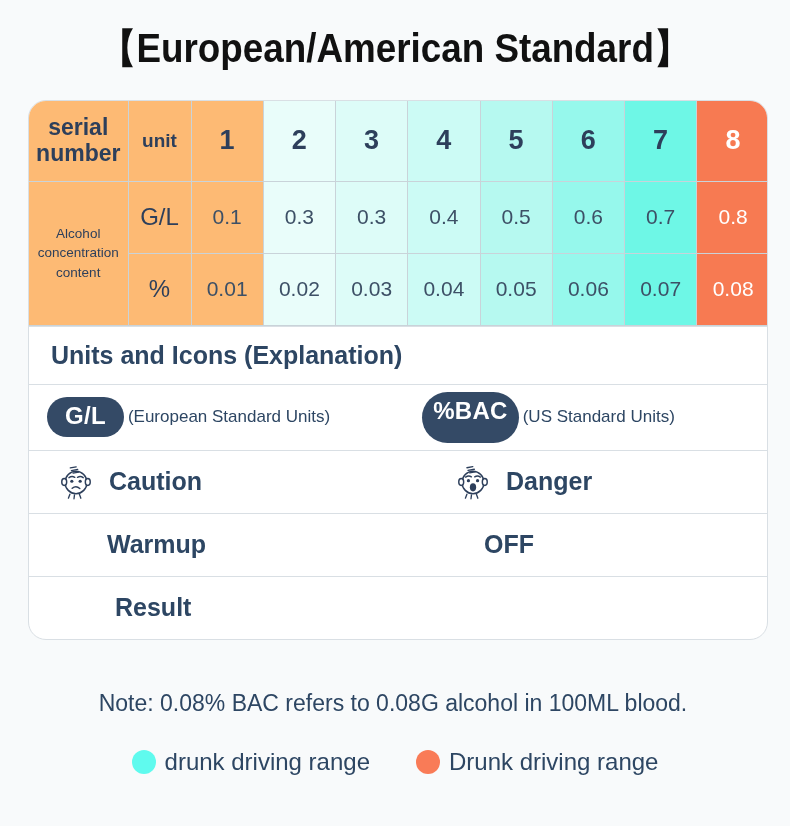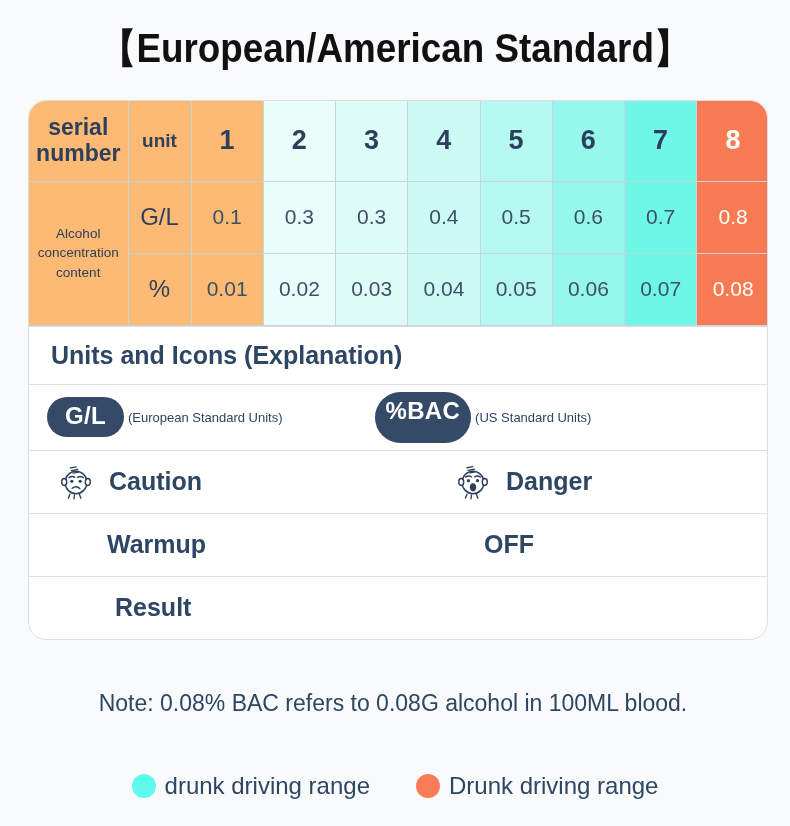--- a/index.html
+++ b/index.html
@@ -145,21 +145,21 @@
     border-radius: 999px;
     font-size: 24px;
     font-weight: 700;
     line-height: 1;
     padding: 7px 18px 9px 18px;
     display: inline-block;
     letter-spacing: 0.3px;
   }
   .pill.wide { padding: 7px 11px 20px 11px; }
   .pill-note {
-    font-size: 13px;
+    font-size: 17px;
     font-weight: 400;
     color: #2d4663;
     margin-left: 4px;
   }
 
   .state-row { height: 63px; }
   .state-half {
     width: 50%;
     display: flex;
     align-items: center;
@@ -199,21 +199,21 @@
   }
   .legend {
     position: absolute;
     left: 0; right: 0;
     top: 748px;
     display: flex;
     align-items: center;
     justify-content: center;
     gap: 46px;
   }
-  .legend-item { display: flex; align-items: center; margin-top: 24px; }
+  .legend-item { display: flex; align-items: center; }
   .dot {
     width: 24px; height: 24px;
     border-radius: 50%;
     margin-right: 9px;
     flex: 0 0 auto;
   }
   .legend-text {
     font-size: 24px;
     font-weight: 400;
     color: #2d4663;

